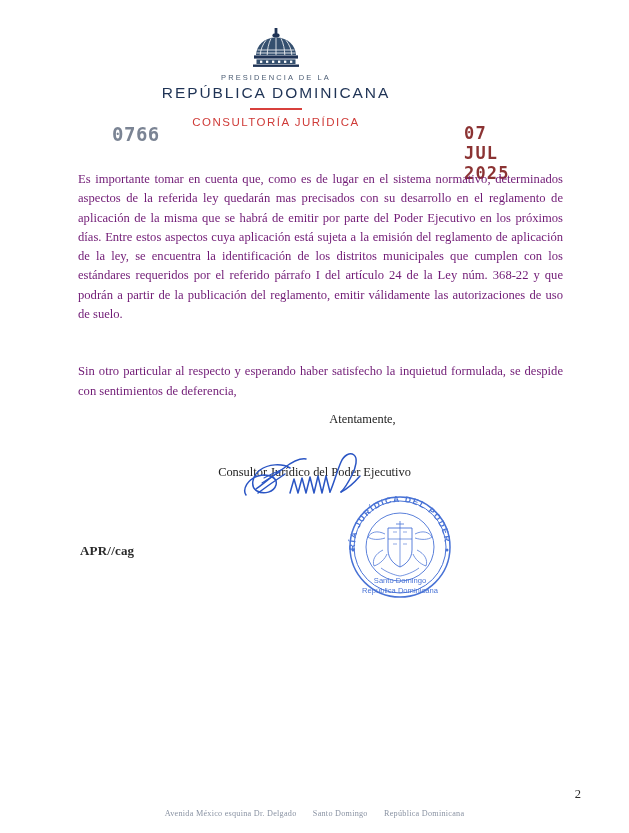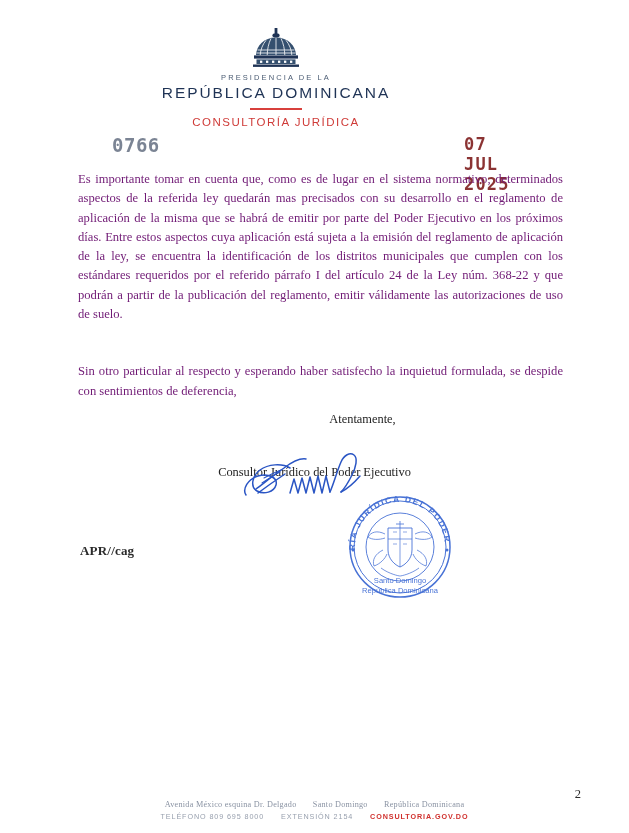--- a/index.html
+++ b/index.html
@@ -60,21 +60,21 @@
     font-family: "Liberation Sans", sans-serif;
     font-size: 11.5px;
     letter-spacing: 1.5px;
     color: #cf3b38;
     font-weight: 400;
   }
 
   
   .stamp-row {
     position: absolute;
-    top: 134px;
+    top: 123px;
     left: 0;
     width: 514px;
     height: 26px;
   }
   .stamp-number {
     position: absolute;
     left: 112px;
     top: 0;
     font-family: "DejaVu Sans Mono", monospace;
     font-size: 19px;
@@ -314,22 +314,17 @@
   </svg>
 
   <div class="initials">APR//cag</div>
 
   <div class="footer">
     <div class="footer-line1">
       <span>Avenida México esquina Dr. Delgado</span>
       <span>Santo Domingo</span>
       <span>República Dominicana</span>
     </div>
-    <div class="footer-line2">
-      <span>TELÉFONO 809 695 8000</span>
-      <span>EXTENSIÓN 2154</span>
-      <span class="footer-web">CONSULTORIA.GOV.DO</span>
-    </div>
   </div>
 
   <div class="page-number">2</div>
 
 </div>
 
 </body></html>

